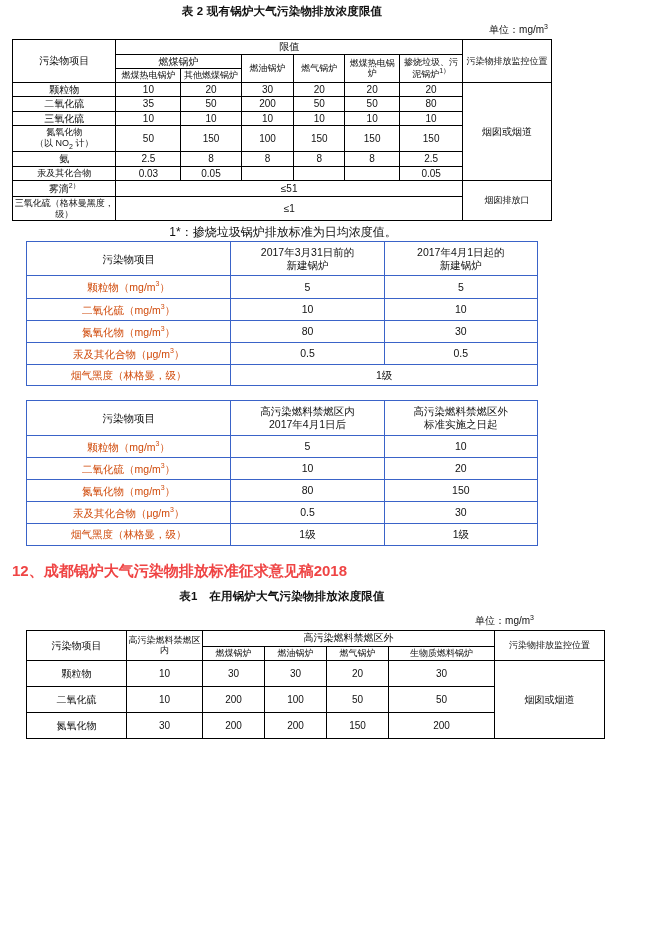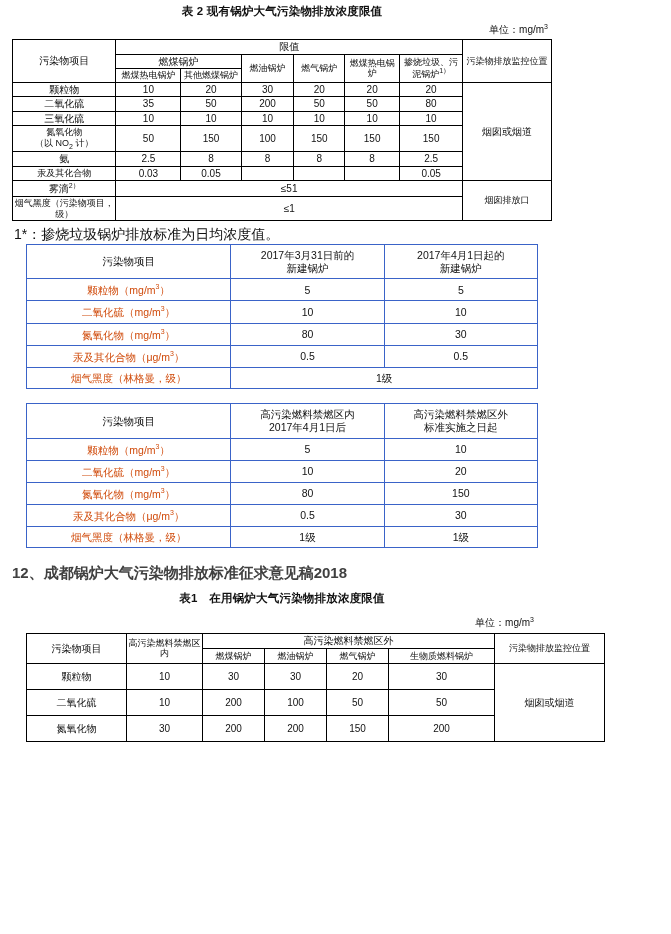--- a/index.html
+++ b/index.html
@@ -46,32 +46,33 @@
     padding: 1px 1px;
     line-height: 1.15;
     font-weight: normal;
   }
   table.t1 .lbl { text-align: center; }
   .small { font-size: 9px; }
   sup { font-size: 7px; vertical-align: super; }
   sub { font-size: 7px; vertical-align: sub; }
 
   .footnotes {
-    font-size: 14px;
+    font-size: 12px;
     line-height: 1.45;
     margin: 3px 0 0 2px;
     color: #111;
+    text-align: center;
   }
   .sec-heading {
     color: #1a3fd6;
     font-weight: bold;
     font-size: 15px;
     margin: 16px 0 8px 0;
   }
-  .sec-heading.red { color: #404040; }
+  .sec-heading.red { color: #ef4444; }
 
   
   table.tb {
     border-collapse: collapse;
     width: 100%;
     font-size: 10.5px;
     table-layout: fixed;
   }
   table.tb td {
     border: 1px solid #3a63c8;
@@ -183,21 +184,21 @@
         <td></td>
         <td></td>
         <td>0.05</td>
       </tr>
       <tr>
         <td><span>雾滴</span><sup>2）</sup></td>
         <td colspan="6">≤51</td>
         <td rowspan="2" class="small">烟囱排放口</td>
       </tr>
       <tr>
-        <td class="small">烟气黑度（污染物项目，级）</td>
+        <td class="small">三氧化硫（格林曼黑度，级）</td>
         <td colspan="6">≤1</td>
       </tr>
     </tbody>
   </table>
 
   <div class="footnotes">
     <div>1*：掺烧垃圾锅炉排放标准为日均浓度值。</div>
   </div>
 
 

